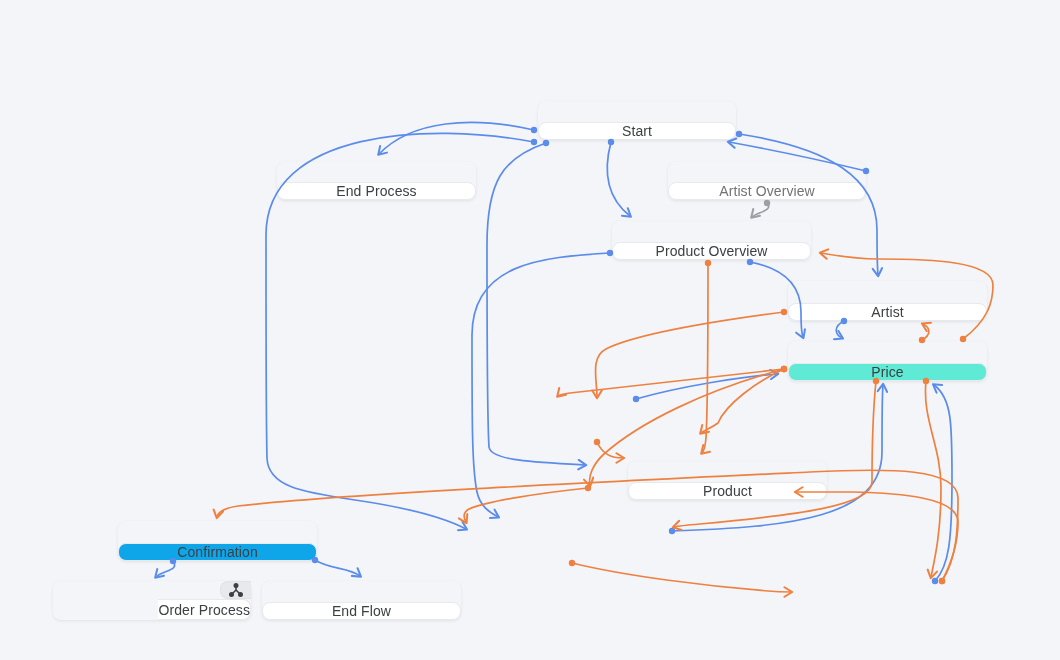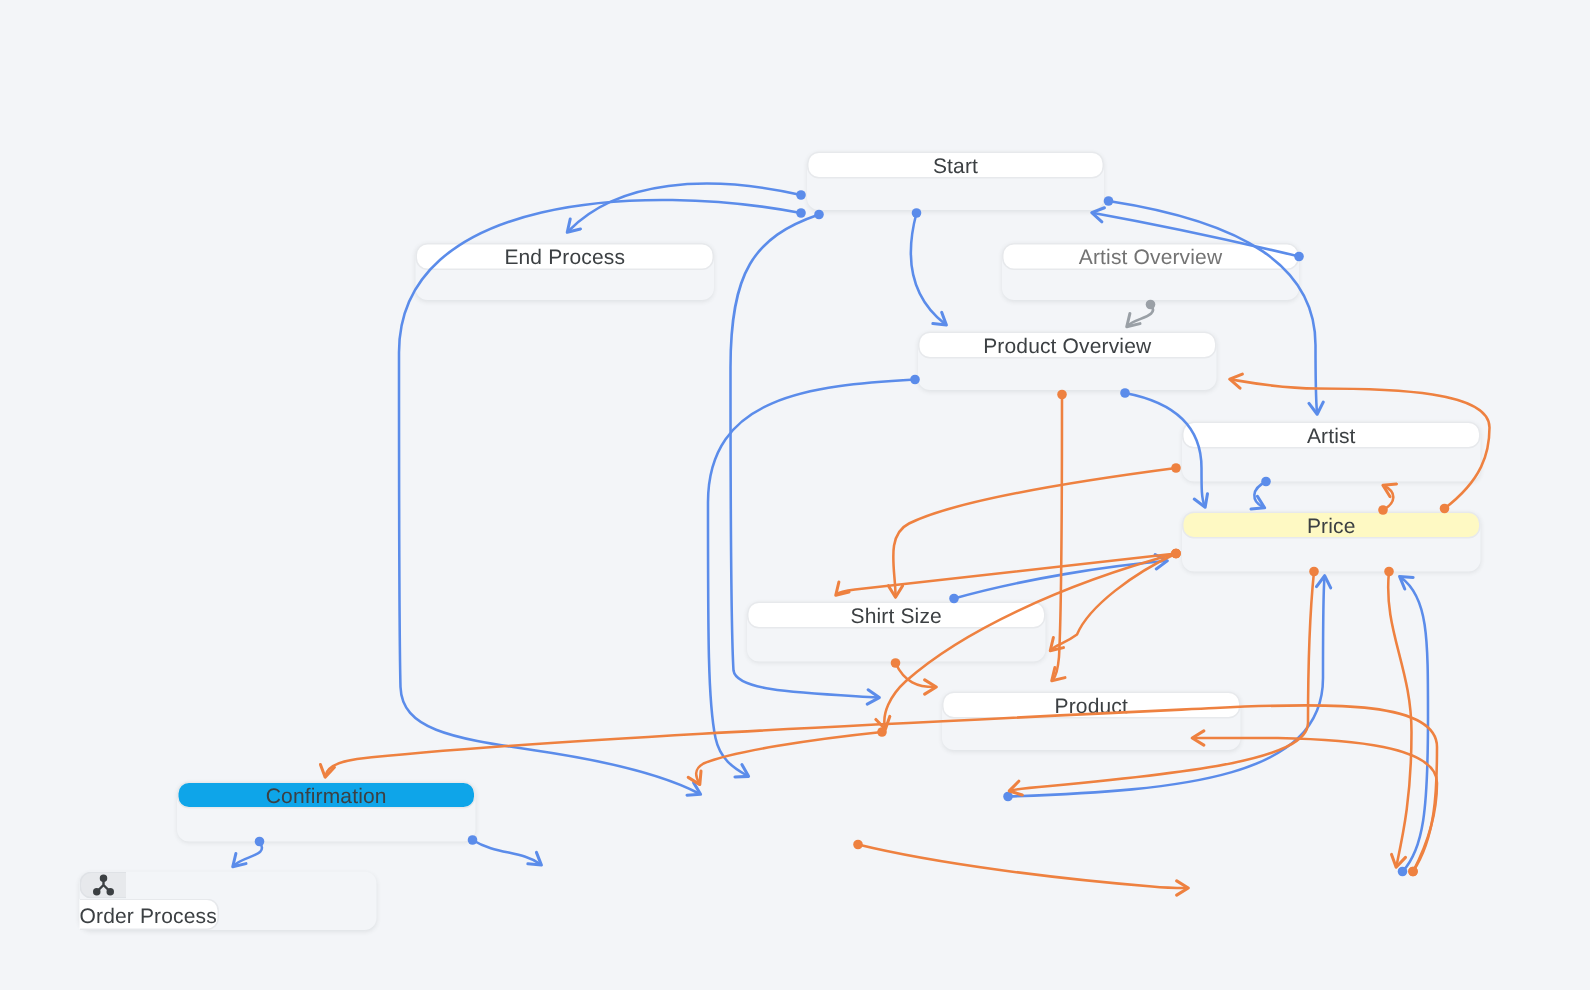--- a/index.html
+++ b/index.html
@@ -5,21 +5,21 @@
   html,body{margin:0;padding:0;}
   #canvas{
     position:relative;
     width:1060px;height:660px;
     overflow:hidden;
     font-family:"Liberation Sans","DejaVu Sans",sans-serif;
   }
   .node{
     position:absolute;
     display:flex;
-    align-items:flex-start;
+    align-items:flex-end;
     border-radius:8px;
     box-shadow:0 1px 3px rgba(60,64,67,.10);
     box-sizing:border-box;
   }
   .node-body{
     flex:1;
     display:flex;
     align-items:center;
     justify-content:center;
     background:#ffffff;
@@ -75,27 +75,22 @@
       <div class="node-body" style="background: rgb(255, 255, 255); border-color: rgb(231, 233, 236); color: rgb(60, 64, 67);">
         <span>Product Overview</span>
       </div>
     </div>
     <div class="node" style="left: 788px; top: 281px; width: 199px; height: 40px;">
       <div class="node-body" style="background: rgb(255, 255, 255); border-color: rgb(231, 233, 236); color: rgb(60, 64, 67);">
         <span>Artist</span>
       </div>
     </div>
     <div class="node" style="left: 788px; top: 341px; width: 199px; height: 40px;">
-      <div class="node-body" style="background: #fef9c3; border-color: rgb(231, 233, 236); color: rgb(60, 64, 67);">
+      <div class="node-body" style="background: #5eead4; border-color: rgb(231, 233, 236); color: rgb(60, 64, 67);">
         <span>Price</span>
-      </div>
-    </div>
-    <div class="node" style="left: 498px; top: 401px; width: 199px; height: 40px;">
-      <div class="node-body" style="background: rgb(255, 255, 255); border-color: rgb(231, 233, 236); color: rgb(60, 64, 67);">
-        <span>Shirt Size</span>
       </div>
     </div>
     <div class="node" style="left: 628px; top: 461px; width: 199px; height: 39px;">
       <div class="node-body" style="background: rgb(255, 255, 255); border-color: rgb(231, 233, 236); color: rgb(60, 64, 67);">
         <span>Product</span>
       </div>
     </div>
     <div class="node" style="left: 118px; top: 521px; width: 199px; height: 40px;">
       <div class="node-body" style="background: #0ea5e9; border-color: rgb(231, 233, 236); color: rgb(60, 64, 67);">
         <span>Confirmation</span>
@@ -107,20 +102,25 @@
           <g stroke="#3c4043" stroke-width="1.6" fill="#3c4043">
             <circle cx="8" cy="3.5" r="1.7"></circle>
             <circle cx="3.5" cy="12.5" r="1.7"></circle>
             <circle cx="12.5" cy="12.5" r="1.7"></circle>
             <path d="M8,5 L8,8 M8,8 L4,12 M8,8 L12,12" fill="none"></path>
           </g>
         </svg>
       </div>
       <div class="node-body" style="background: rgb(255, 255, 255); border-color: rgb(231, 233, 236); color: rgb(60, 64, 67);">
         <span>Order Process</span>
+      </div>
+    </div>
+    <div class="node" style="left: 262px; top: 581px; width: 199px; height: 39px;">
+      <div class="node-body" style="background: rgb(255, 255, 255); border-color: rgb(231, 233, 236); color: rgb(60, 64, 67);">
+        <span>End Flow</span>
       </div>
     </div>
     <svg id="edge-layer" width="1060" height="660">
       <defs>
         <marker id="arrow-blue" viewBox="0 0 10 10" refX="7" refY="5" markerWidth="7" markerHeight="7" orient="auto">
           <path d="M1.5,1 L8,5 L1.5,9" fill="none" stroke="#5b8cea" stroke-width="2" stroke-linecap="round" stroke-linejoin="round"></path>
         </marker>
         <marker id="arrow-orange" viewBox="0 0 10 10" refX="7" refY="5" markerWidth="7" markerHeight="7" orient="auto">
           <path d="M1.5,1 L8,5 L1.5,9" fill="none" stroke="#ee8140" stroke-width="2" stroke-linecap="round" stroke-linejoin="round"></path>
         </marker>

